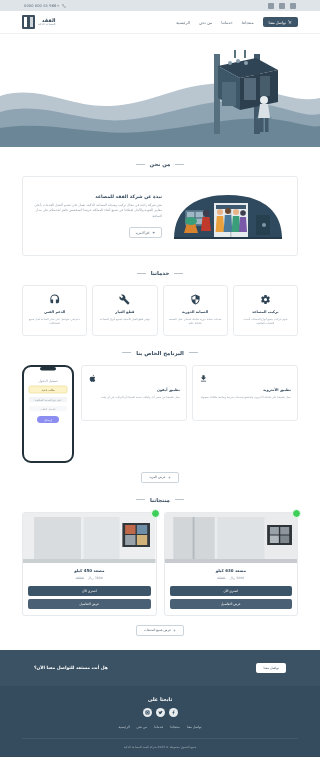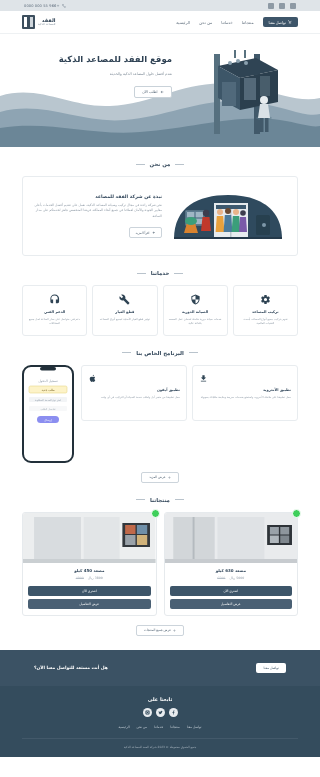--- a/index.html
+++ b/index.html
@@ -297,30 +297,20 @@
       <circle cx="68" cy="15" r="2" fill="#8aa0ae"></circle>
       <rect x="56" y="2" width="2" height="8" fill="#59727f"></rect>
       <rect x="66" y="2" width="2" height="8" fill="#59727f"></rect>
       <ellipse cx="86" cy="70" rx="8" ry="2" fill="#5d7b8b" opacity=".5"></ellipse>
       <circle cx="86" cy="52" r="4" fill="#e8edf0"></circle>
       <path d="M82 56 L90 56 L92 70 L80 70 Z" fill="#d9e1e6"></path>
       <rect x="82" y="70" width="3.5" height="14" fill="#41596a"></rect>
       <rect x="87" y="70" width="3.5" height="14" fill="#41596a"></rect>
     </svg>
 
-    <div class="hero-copy">
-      <div class="hero-title">موقع الفقد للمصاعد الذكية</div>
-      <div class="hero-sub">نقدم أفضل حلول المصاعد الذكية والحديثة</div>
-      <button class="hero-btn">
-        <svg width="4" height="4" viewBox="0 0 24 24" fill="#4a5c6d">
-          <path d="M20 11H7.8l5.6-5.6L12 4l-8 8 8 8 1.4-1.4L7.8 13H20z"></path>
-        </svg>
-        <span>اطلب الآن</span>
-      </button>
-    </div>
   </div>
 </div>
 
 <div class="section">
   <div class="sec-head">
     <span class="sec-dash"></span>
     <span class="sec-title">من نحن</span>
     <span class="sec-dash"></span>
   </div>
 

